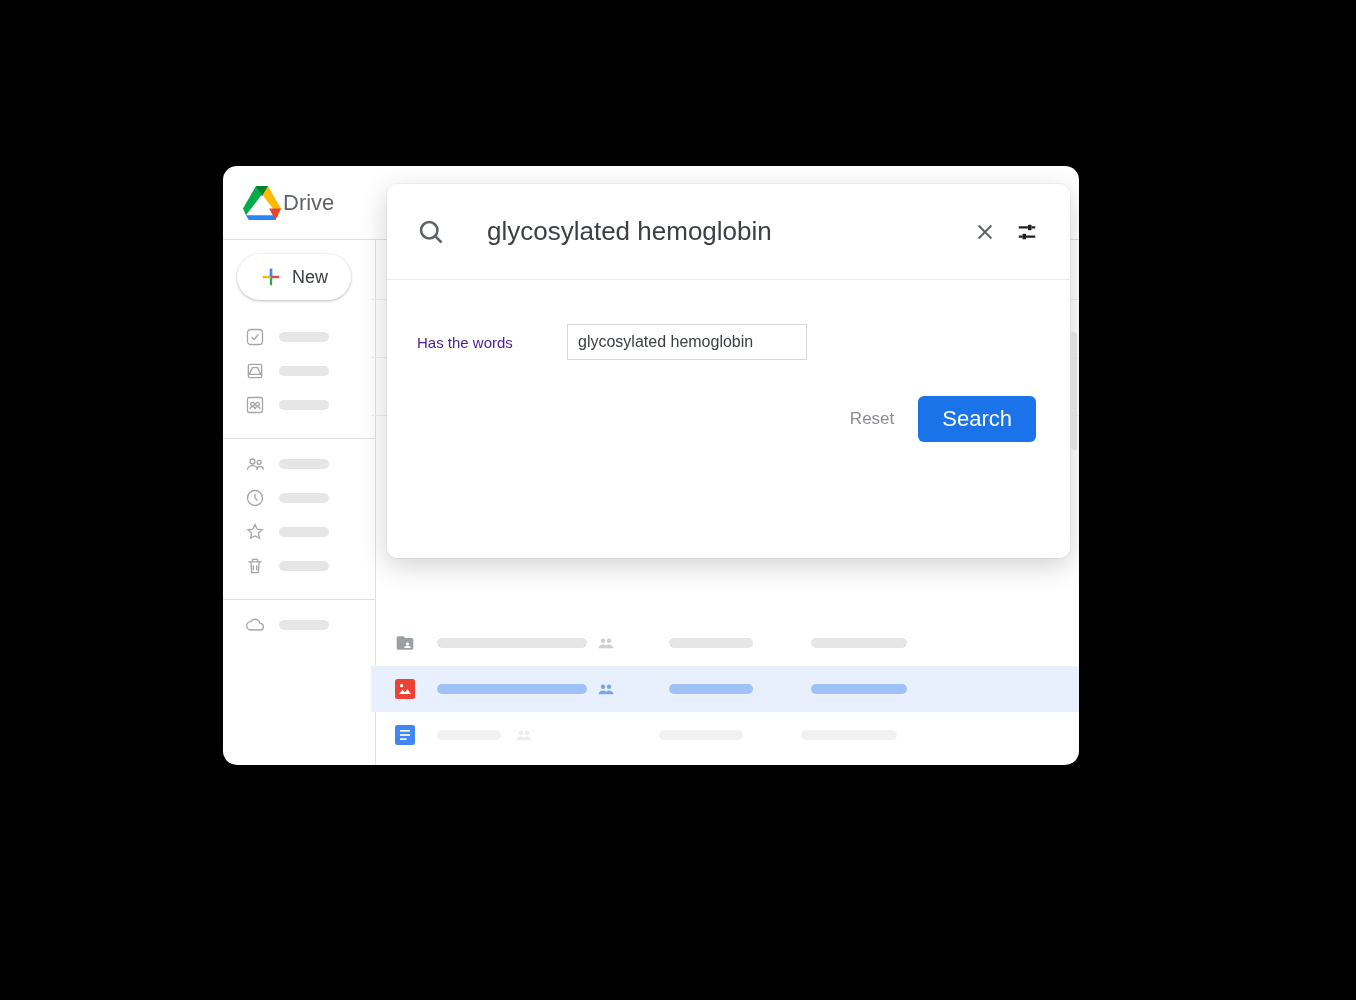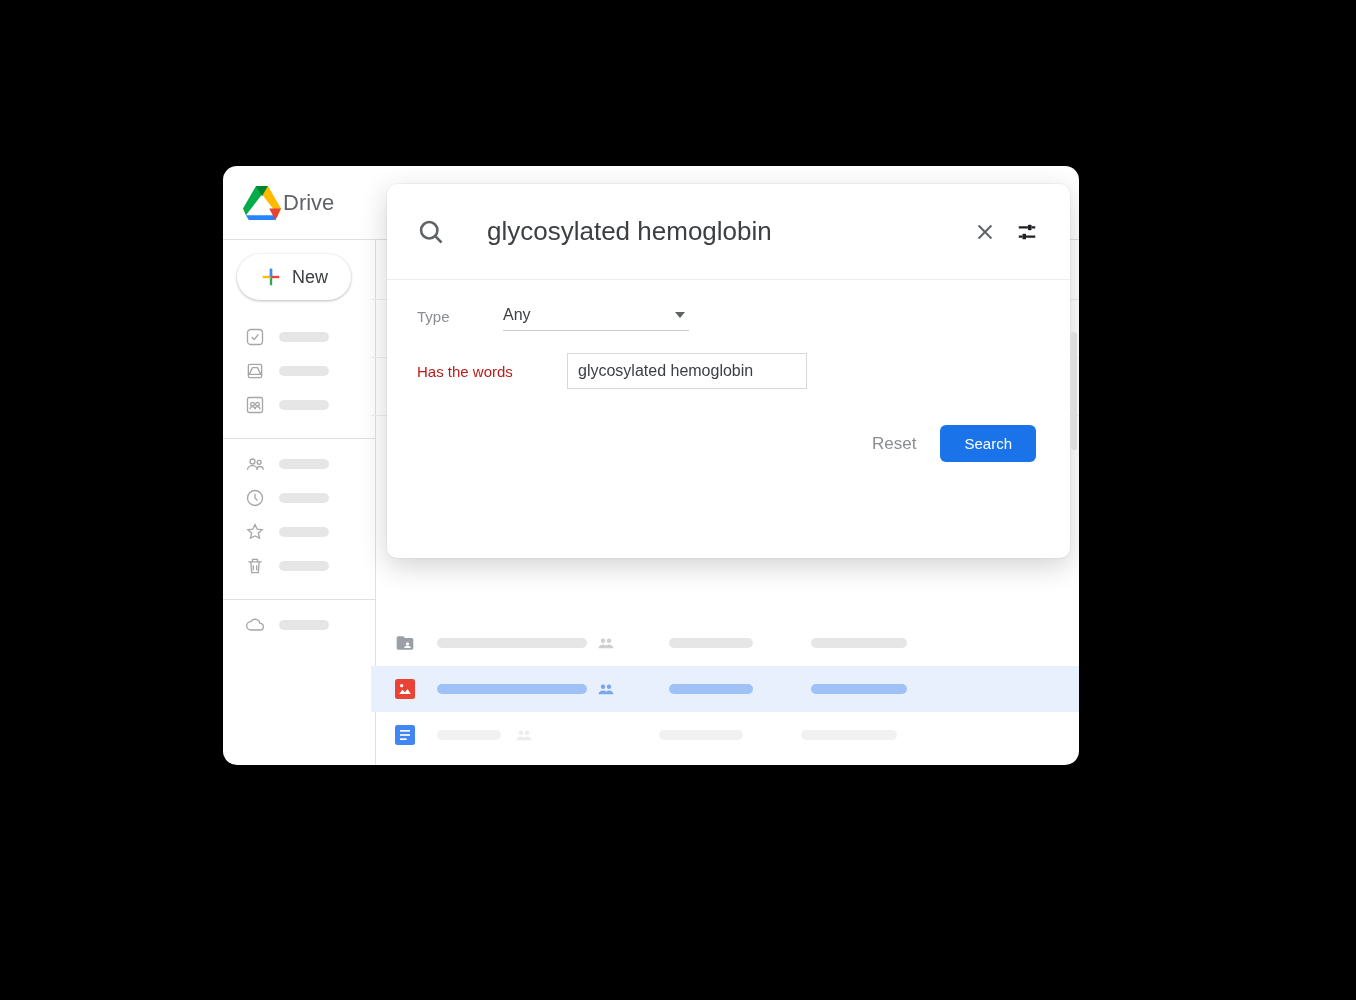--- a/index.html
+++ b/index.html
@@ -85,25 +85,25 @@
   }
   .ib { width:42px; height:42px; display:flex; align-items:center;justify-content:center; cursor:pointer; border:none; background:transparent;}
   .ib svg { width:22px; height:22px; stroke:#5f6368; fill:none; stroke-width:2.2;}
 
   .filters { padding: 22px 30px 0 30px; }
   .frow { display:flex; align-items:center; margin-bottom: 14px; }
   .flabel { width: 86px; font-size: 15px; color:#8a8d91; }
   .fsel { position:relative; width: 186px; border-bottom:1px solid #cfcfcf; padding: 4px 0 6px; font-size:16px; color:#3c4043; cursor:pointer;}
   .fsel .tri { position:absolute; right:4px; top:10px; width:0;height:0; border-left:5px solid transparent;border-right:5px solid transparent;border-top:6px solid #5f6368;}
   .frow2 { display:flex; align-items:center; margin-top: 22px;}
-  .flabel2 { width:150px; font-size:15px; color:#b91c1c;}
+  .flabel2 { width:150px; font-size:15px; color:#4c1d95;}
   .tbox { width: 240px; border:1px solid #d9d9d9; padding:8px 10px; font-size:16px; color:#3c4043; background:#fff;}
   .actions { display:flex; justify-content:flex-end; align-items:center; gap: 24px; margin-top: 36px; padding-right:4px;}
   .reset-btn { border:none;background:transparent; font-size:17px; color:#8a8d91; cursor:pointer;}
-  .search-btn { border:none; background:#1a73e8; color:#fff; font-size:15px; padding:10px 24px; border-radius:6px; cursor:pointer;}
+  .search-btn { border:none; background:#1a73e8; color:#fff; font-size:22px; padding:10px 24px; border-radius:6px; cursor:pointer;}
 
   .scroll-hint { position:absolute; right:2px; top:166px; width:6px; height:118px; background:#dcdcdc; border-radius:3px;}
 </style>
 </head>
 <body>
 
 <div class="window">
 
   <div class="topbar">
     <svg class="drive-logo" viewBox="0 0 87 78">
@@ -273,27 +273,20 @@
       <button class="ib">
         <svg viewBox="0 0 24 24" style="stroke:#202124;stroke-width:2.4">
             <path d="M3 7h10M17 7h4M3 17h4M11 17h10"></path>
             <rect x="13" y="4" width="4" height="6" rx="1" fill="#202124" stroke="none"></rect>
             <rect x="7" y="14" width="4" height="6" rx="1" fill="#202124" stroke="none"></rect>
           </svg>
       </button>
     </div>
 
     <div class="filters">
-      <div class="frow">
-        <div class="flabel">Type</div>
-        <div class="fsel">
-          <span>Any</span>
-          <span class="tri"></span>
-        </div>
-      </div>
       <div class="frow2">
         <div class="flabel2">Has the words</div>
         <input class="tbox" value="glycosylated hemoglobin" style="">
       </div>
 
       <div class="actions">
         <button class="reset-btn">Reset</button>
         <button class="search-btn">Search</button>
       </div>
     </div>

